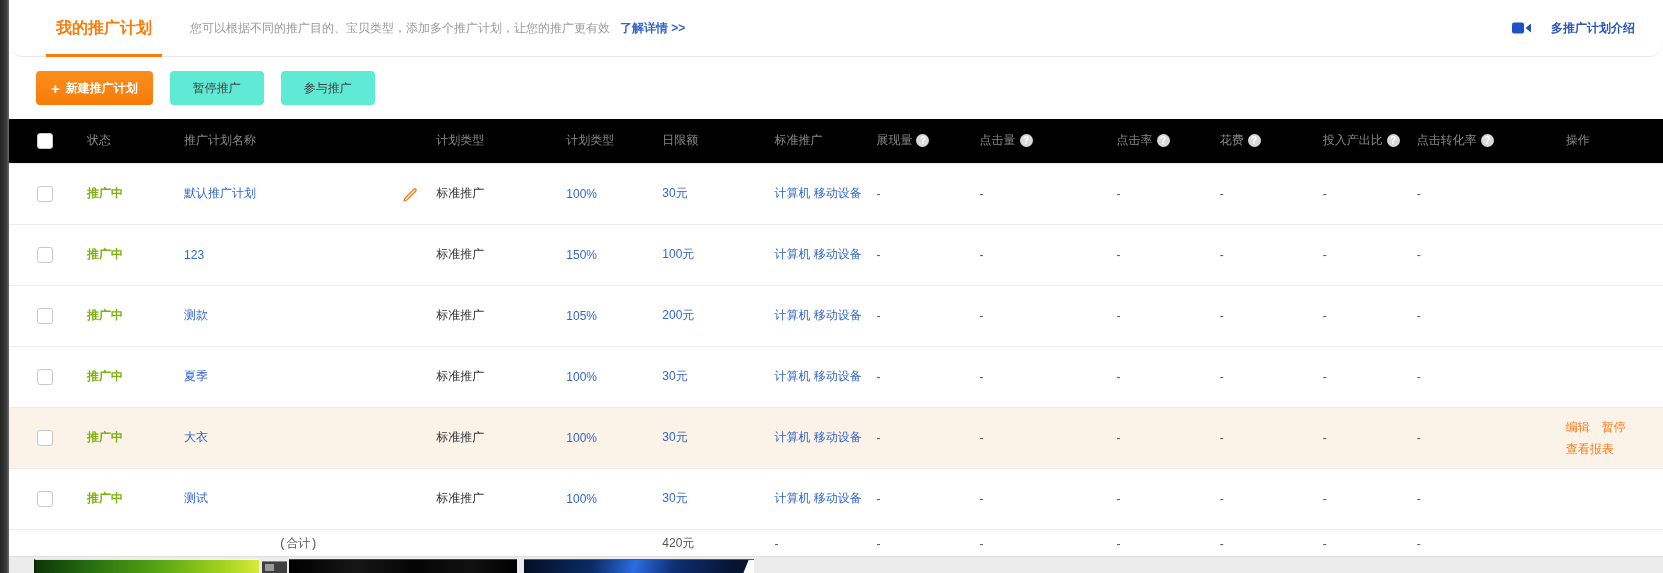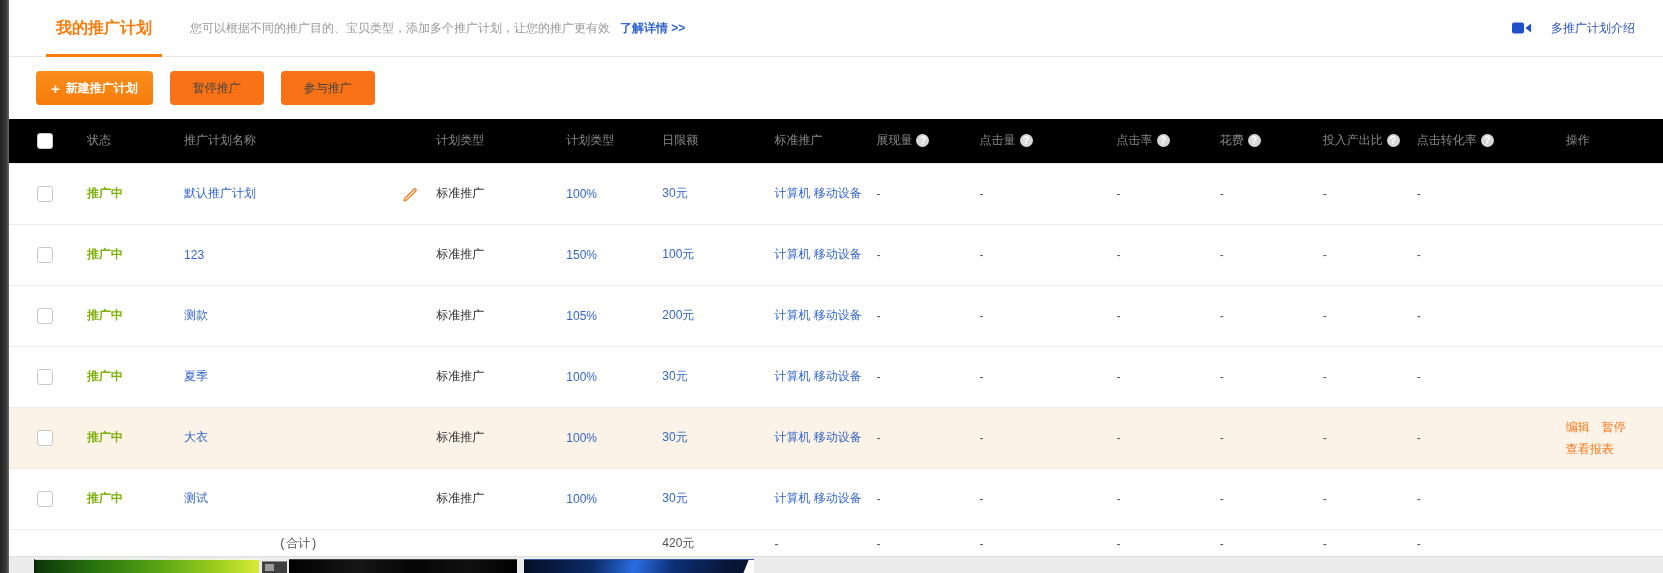--- a/index.html
+++ b/index.html
@@ -6,36 +6,36 @@
   html,body { width:1663px; height:573px; overflow:hidden; background:#fff;
     font-family:"Liberation Sans","DejaVu Sans",sans-serif; font-size:12px; color:#333; }
 
   
   .edge-bar { position:absolute; left:0; top:0; bottom:0; width:9px;
     background:linear-gradient(90deg,#232323,#3a3a3a 70%,#6b6b6b); z-index:10; }
 
   .page { position:absolute; left:9px; top:0; right:0; bottom:0; background:#fff; }
 
   
-  .tabbar { display:flex; align-items:center; height:57px; border-bottom:1px solid #e8e8e8; position:relative; }
+  .tabbar { display:flex; align-items:center; height:57px; border-bottom:1px solid #e8e8e8; position:relative;border-radius:14px; }
   .tab-active { margin-left:37px; padding:0 10px; height:100%; display:flex; align-items:center;
     font-size:16px; font-weight:700; color:var(--accent_orange); position:relative; cursor:pointer; }
   .tab-active::after { content:""; position:absolute; left:0; right:0; bottom:-1px; height:3px; background:var(--accent_orange); }
   .tab-sub { margin-left:28px; color:#999; }
   .learn-link { margin-left:10px; color:var(--link_blue); font-weight:700; cursor:pointer; text-decoration:none; }
   .video-link { margin-left:auto; margin-right:28px; display:flex; align-items:center; gap:20px;
-    color:#2a55b8; cursor:pointer; }
+    color:#2a55b8; cursor:pointer;font-weight:bold; }
 
   
   .toolbar { display:flex; align-items:center; padding:14px 0 14px 27px; gap:17px; }
   .btn { height:34px; border:none; border-radius:4px; font-size:12px; cursor:pointer;
     font-family:inherit; display:inline-flex; align-items:center; }
   .btn-primary { background:linear-gradient(#fb8d1d,var(--accent_orange)); color:#fff; padding:0 15px; font-weight:700; }
   .btn-primary .plus { font-size:15px; font-weight:700; margin-right:6px; }
-  .btn-gray { background:#f97316; color:#444; padding:0 23px;font-family:Liberation Mono, monospace; }
+  .btn-gray { background:#5eead4; color:#444; padding:0 23px;font-family:Liberation Mono, monospace; }
 
   
   table { border-collapse:collapse; table-layout:fixed; width:1654px; }
   col.c-cb{width:66px} col.c-status{width:97px} col.c-name{width:252px} col.c-type{width:130px}
   col.c-disc{width:96px} col.c-daily{width:112px} col.c-plat{width:102px} col.c-imp{width:103px}
   col.c-clk{width:137px} col.c-ctr{width:103px} col.c-cost{width:103px} col.c-roi{width:94px}
   col.c-cvr{width:123px} col.c-act{width:135px}
 
   thead td { background:#000000; height:44px; color:#888; padding-left:12px; }
   tbody td { height:61px; padding-left:12px; border-top:1px solid #ececec; vertical-align:middle; }

